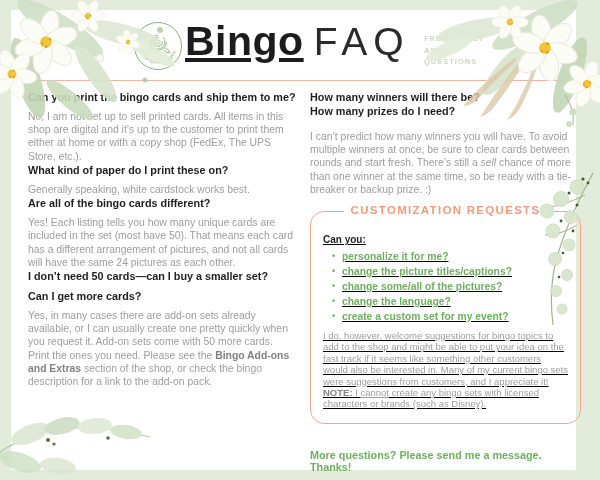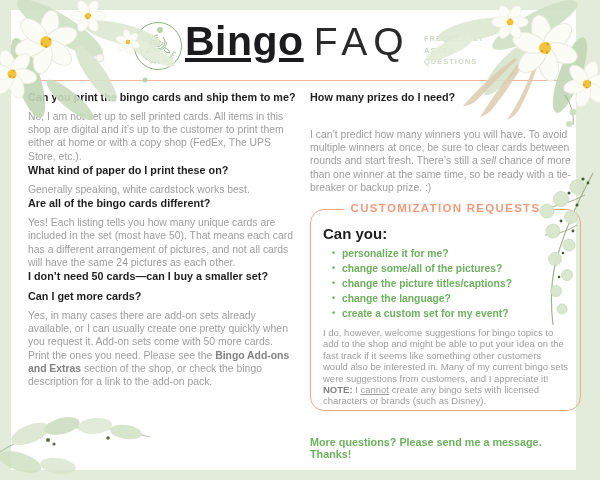--- a/index.html
+++ b/index.html
@@ -21,24 +21,24 @@
   .col-left{position:absolute;left:28px;top:90px;width:268px;}
   .col-right{position:absolute;left:310px;top:90px;width:271px;}
   .q{font-size:10.8px;font-weight:700;color:#1f1f1f;line-height:1.3;margin:0 0 6px;}
   .a{font-size:10.4px;color:#9d9d9d;line-height:1.27;margin:0 0 13px;}
   .a:last-child{margin-bottom:0;}
   .b{font-weight:700;color:#828282;}
   .i{font-style:italic;}
   .u{text-decoration:underline;text-align:center;}
 
   
-  .custom-box{position:relative;margin-top:15px;border:1.5px solid #f3a98e;border-radius:14px;padding:11px 12px 3px;}
+  .custom-box{position:relative;margin-top:15px;border:1.5px solid #f3a98e;border-radius:14px;padding:11px 12px 13px;text-decoration:underline;}
   .box-title{position:absolute;top:-8px;left:50%;transform:translateX(-50%);background:#ffffff;padding:0 7px;
              font-size:11.5px;font-weight:700;color:#f29b7c;letter-spacing:1.3px;white-space:nowrap;}
-  .can-you{font-size:15px;font-weight:700;color:#1f1f1f;margin:4px 0 4px;}
+  .can-you{font-size:10px;font-weight:700;color:#1f1f1f;margin:11px 0 4px;}
   ul.bullets{list-style:none;margin:0 0 6px;padding:0 0 0 9px;}
   ul.bullets li{position:relative;font-size:10.3px;font-weight:700;color:#6db05e;line-height:15px;padding-left:10px;}
   ul.bullets li::before{content:"•";position:absolute;left:0;top:0;font-size:9px;color:#6db05e;line-height:15px;}
   .refusal{font-size:10.8px;font-weight:700;color:#1f1f1f;line-height:1.3;margin:2px 0 8px;}
   .note{font-size:9.5px;color:#9d9d9d;line-height:1.2;margin:0;}
   .footer-msg{margin-top:25px;font-size:10.8px;font-weight:700;color:#6db05e;}
 </style>
 </head>
 <body>
 
@@ -88,31 +88,32 @@
       <p class="q">I don’t need 50 cards—can I buy a smaller set?</p>
     </div>
     <div>
       <p class="q">Can I get more cards?</p>
       <p class="a"><span>Yes, in many cases there are add-on sets already available, or I can usually create one pretty quickly when you request it. Add-on sets come with 50 more cards. Print the ones you need. Please see the </span><span class="b">Bingo Add-ons and Extras</span><span> section of the shop, or check the bingo description for a link to the add-on pack.</span></p>
     </div>
   </div>
 
   <div class="col-right">
     <div>
-      <p class="q" style="margin-bottom:24px">How many prizes do I need?</p>
+      <p class="q" style="margin-bottom:0">How many winners will there be?</p>
+      <p class="q" style="margin-bottom:12px">How many prizes do I need?</p>
       <p class="a"><span>I can’t predict how many winners you will have. To avoid multiple winners at once, be sure to clear cards between rounds and start fresh. There’s still a </span><span class="i">sell</span><span> chance of more than one winner at the same time, so be ready with a tie-breaker or backup prize. :)</span></p>
     </div>
 
     <div class="custom-box">
       <div class="box-title">CUSTOMIZATION REQUESTS</div>
       <p class="can-you">Can you:</p>
       <ul class="bullets">
         <li>personalize it for me?</li>
+        <li>change the picture titles/captions?</li>
         <li>change some/all of the pictures?</li>
-        <li>change the picture titles/captions?</li>
         <li>change the language?</li>
         <li>create a custom set for my event?</li>
       </ul>
       <p class="note"><span>I do, however, welcome suggestions for bingo topics to add to the shop and might be able to put your idea on the fast track if it seems like something other customers would also be interested in. Many of my current bingo sets were suggestions from customers, and I appreciate it! </span><span class="b">NOTE:</span><span> I </span><span class="u">cannot</span><span> create any bingo sets with licensed characters or brands (such as Disney).</span></p>
     </div>
 
     <p class="footer-msg">More questions? Please send me a message. Thanks!</p>
   </div>
 
   <svg class="floral" style="left:0;top:0" width="190" height="130" viewBox="0 0 190 130">

